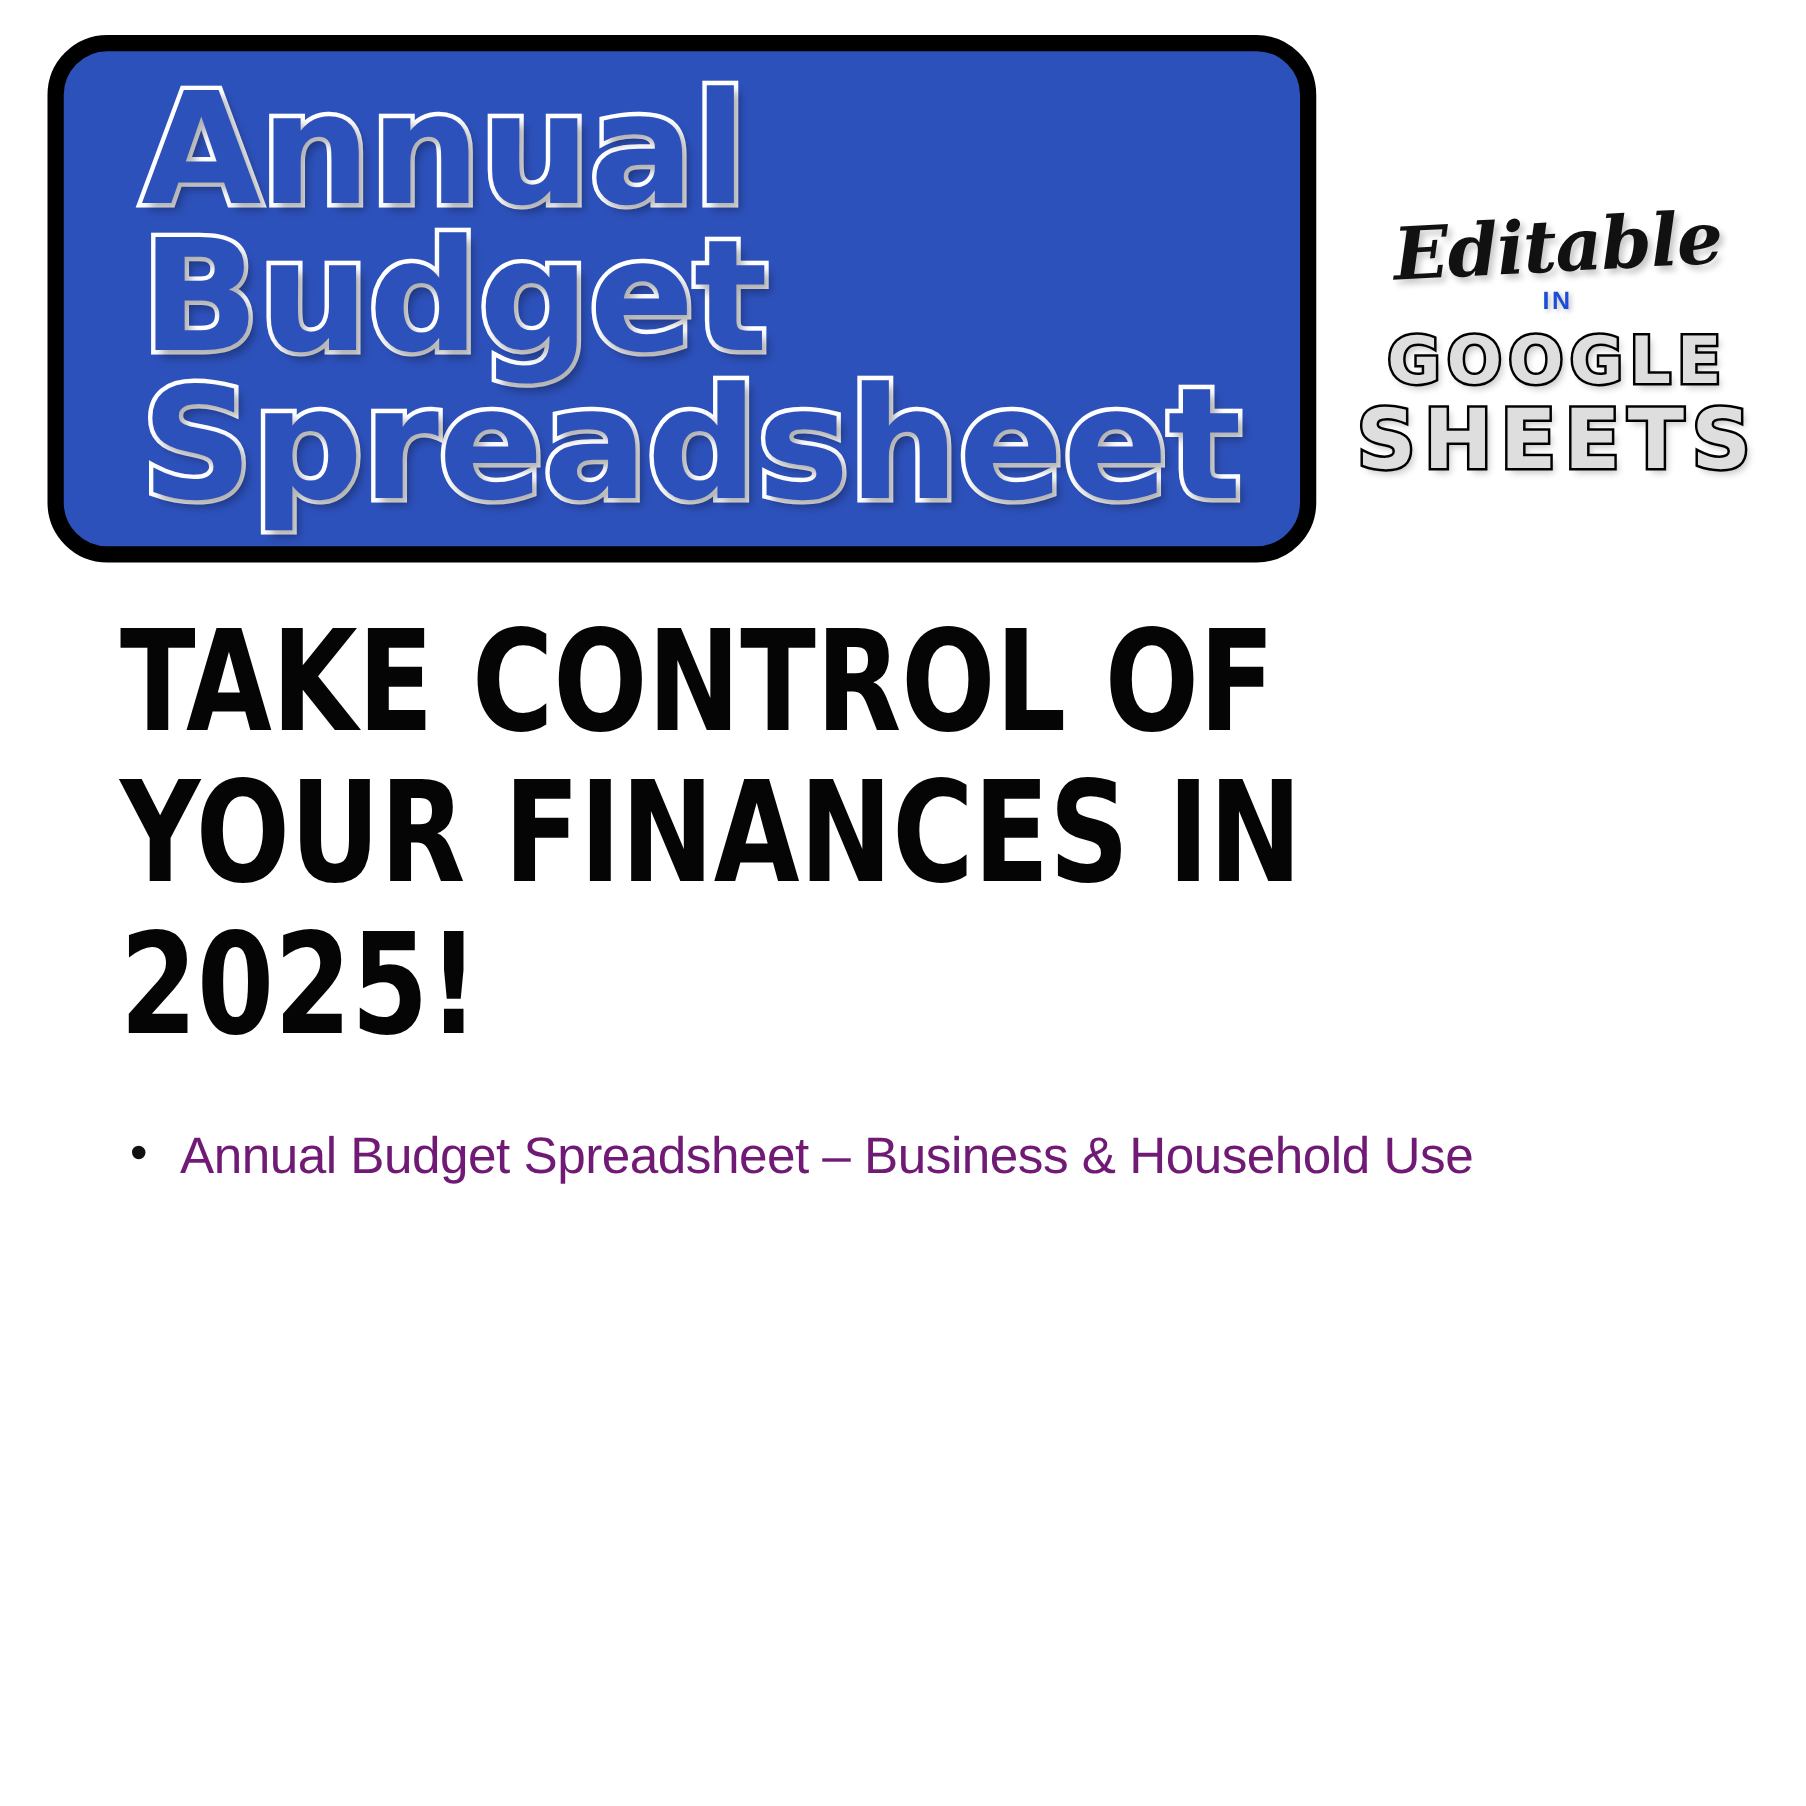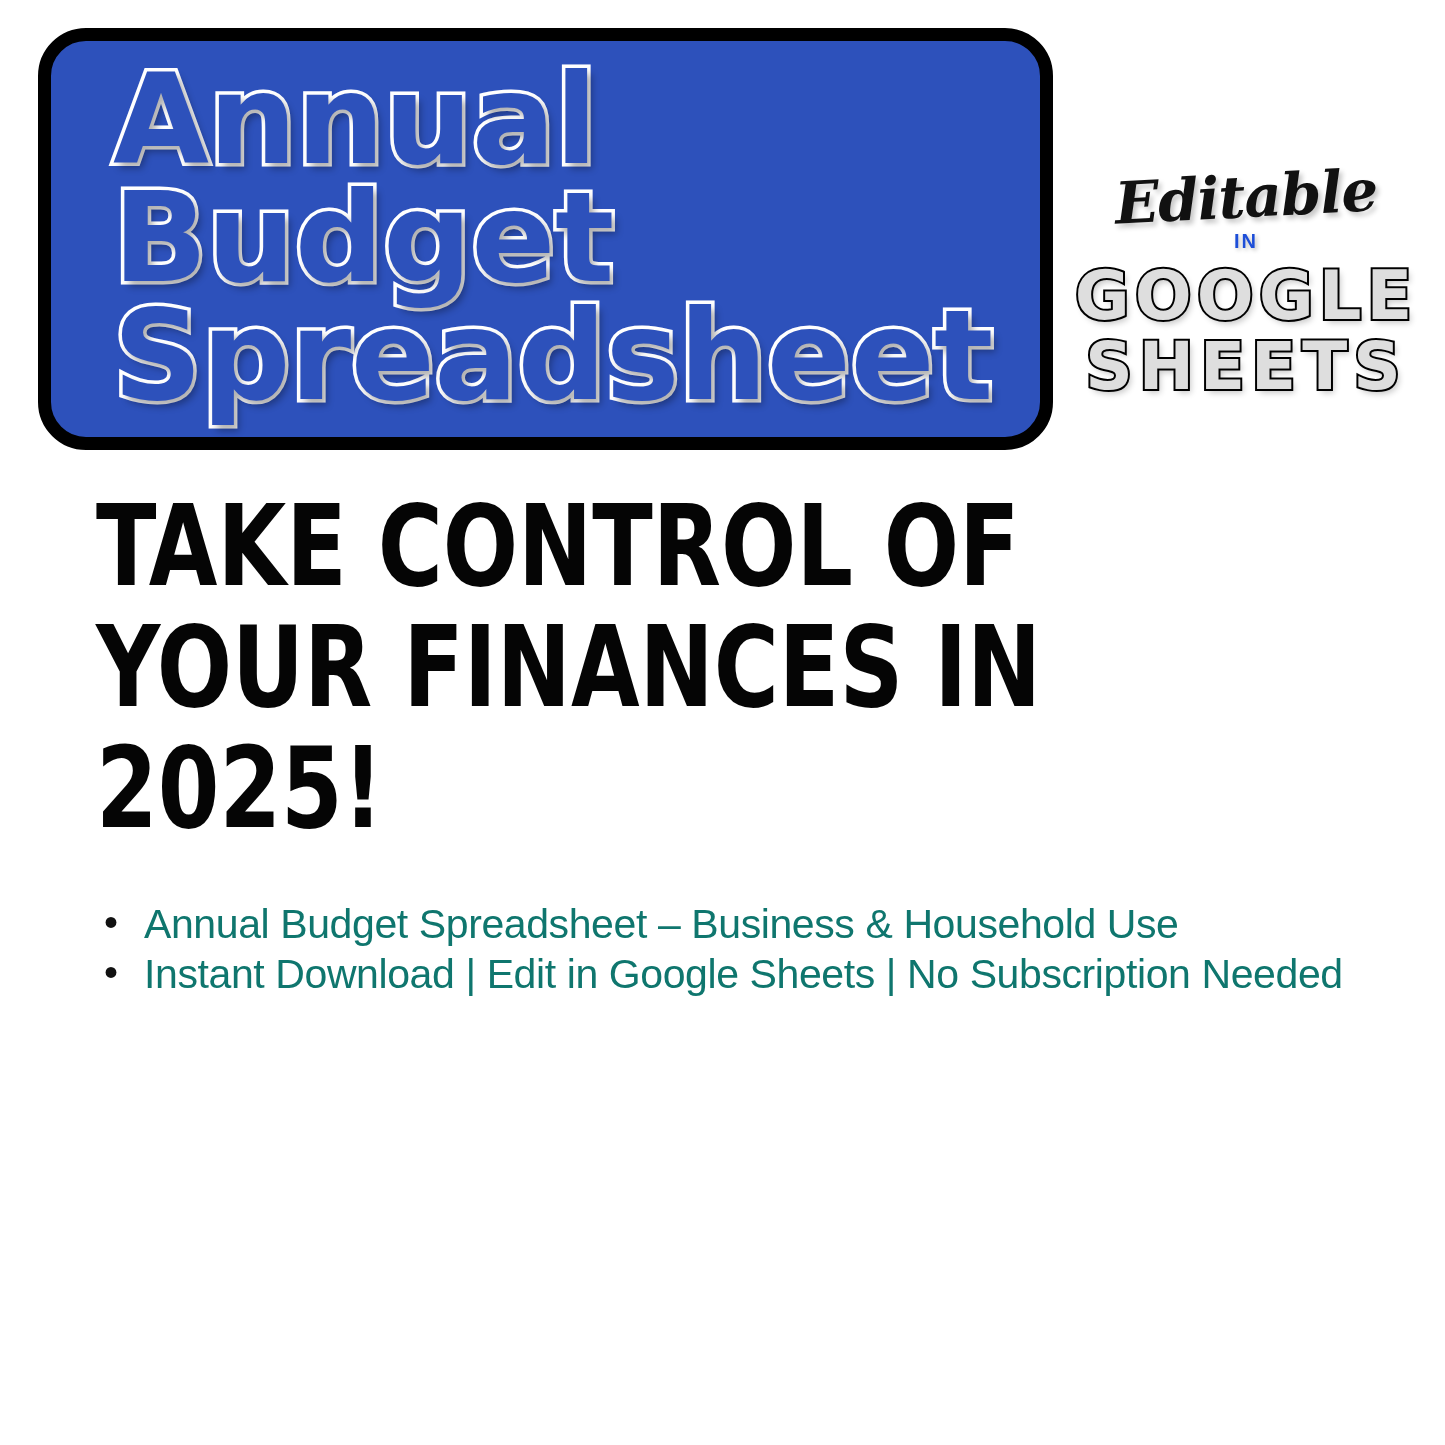--- a/index.html
+++ b/index.html
@@ -96,21 +96,21 @@
   .badge-sheets {
     font-family: "DejaVu Sans", sans-serif;
     font-weight: bold;
     color: #DEDEDE;
     -webkit-text-stroke: 4px #000000;
     paint-order: stroke fill;
     text-shadow: 3px 4px 6px rgba(0,0,0,0.22);
   }
   .badge-google {
     margin-top: 10px;
-    font-size: 67px;
+    font-size: 52px;
     letter-spacing: 5px;
     line-height: 1.0;
   }
   .badge-sheets {
     margin-top: 4px;
     font-size: 66px;
     letter-spacing: 6px;
     line-height: 1.0;
   }
 
@@ -145,21 +145,21 @@
     list-style: none;
   }
   .features li {
     position: relative;
     padding-left: 48px;
     margin: 0 0 4px 0;
     font-family: "Liberation Sans", "DejaVu Sans", sans-serif;
     font-weight: normal;
     font-size: 41px;
     line-height: 1.12;
-    color: #0f766e;
+    color: #701a75;
     letter-spacing: -0.4px;
   }
   .features li::before {
     content: "\2022";
     position: absolute;
     left: 8px;
     top: -2px;
     font-size: 40px;
     line-height: 1.12;
     color: #111111;
@@ -183,16 +183,15 @@
       <div class="badge-google">GOOGLE</div>
       <div class="badge-sheets">SHEETS</div>
     </div>
 
   </div>
 
   <h2 class="headline">TAKE CONTROL OF YOUR FINANCES IN 2025!</h2>
 
   <ul class="features">
     <li>Annual Budget Spreadsheet – Business &amp; Household Use</li>
-    <li>Instant Download | Edit in Google Sheets | No Subscription Needed</li>
   </ul>
 
 </div>
 
 </body></html>

